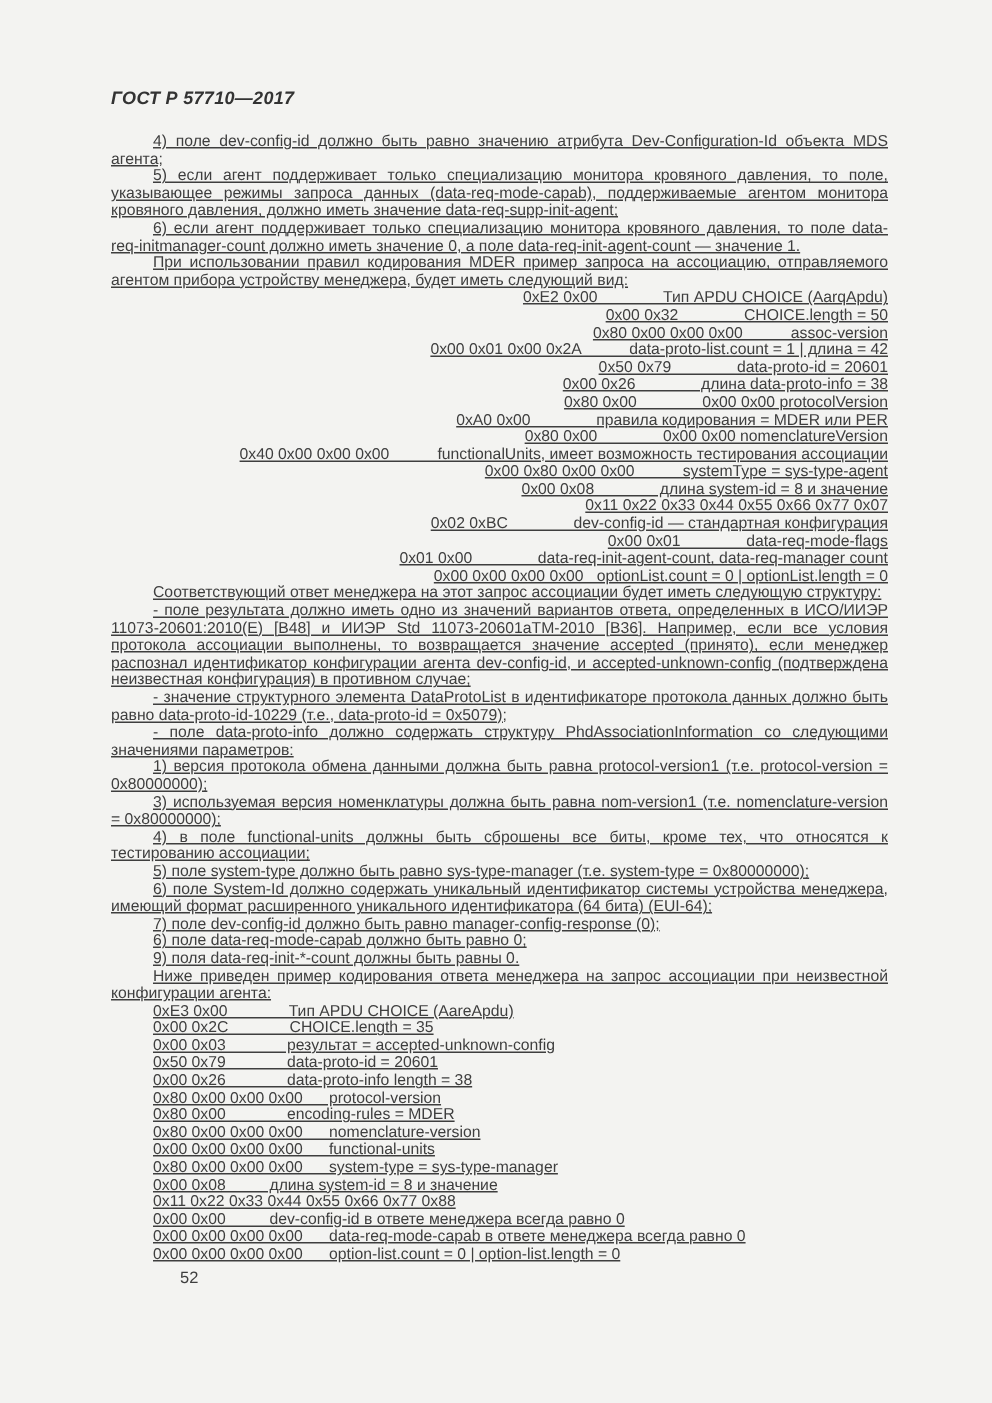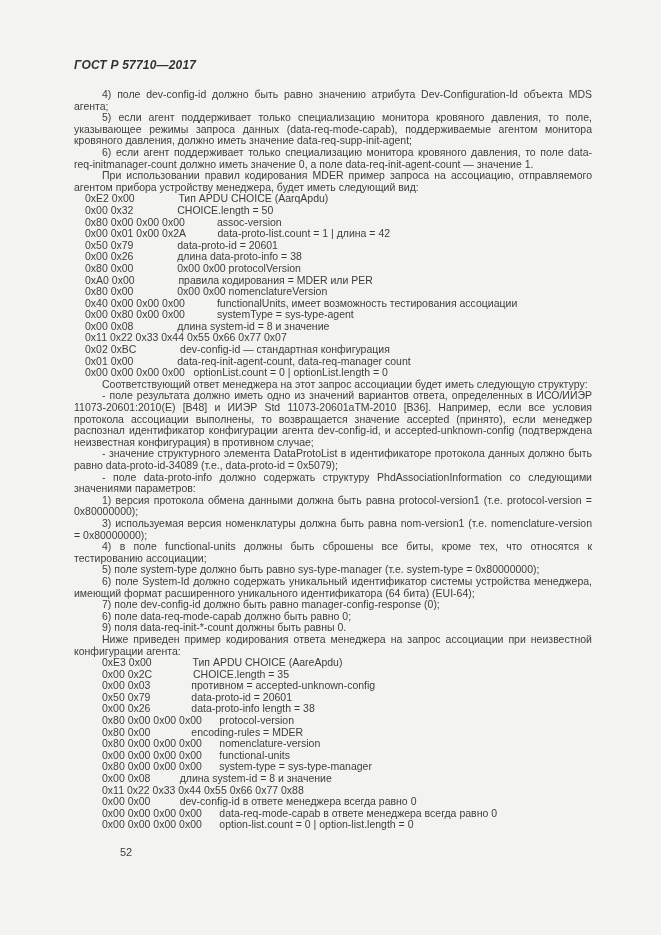--- a/index.html
+++ b/index.html
@@ -26,31 +26,32 @@
     font-weight:bold;
     color:var(--header_text,#333);
     letter-spacing:0.2px;
     margin:0 0 17px 0;
     font-style:italic;
   }
   .doc-body{
     width:518px;
     font-size:10.5px;
     line-height:11.6px;
+    text-decoration:underline;
   }
   .para{
     text-align:justify;
     text-indent:28px;
     margin:0;
   }
   .hex1,.hex2{
     white-space:pre;
     margin:0;
   }
-  .hex1{padding-left:11px;}
+  .hex1{padding-left:11px;text-align:right;}
   .hex2{padding-left:28px;}
   .page-number{
     position:absolute;
     left:74px;
     top:846px;
     font-size:11px;
     margin-left:46px;
   }
 </style>
 </head>
@@ -70,38 +71,39 @@
       <div class="hex1">0x50 0x79               data-proto-id = 20601</div>
       <div class="hex1">0x00 0x26               длина data-proto-info = 38</div>
       <div class="hex1">0x80 0x00               0x00 0x00 protocolVersion</div>
       <div class="hex1">0xA0 0x00               правила кодирования = MDER или PER</div>
       <div class="hex1">0x80 0x00               0x00 0x00 nomenclatureVersion</div>
       <div class="hex1">0x40 0x00 0x00 0x00           functionalUnits, имеет возможность тестирования ассоциации</div>
       <div class="hex1">0x00 0x80 0x00 0x00           systemType = sys-type-agent</div>
       <div class="hex1">0x00 0x08               длина system-id = 8 и значение</div>
       <div class="hex1">0x11 0x22 0x33 0x44 0x55 0x66 0x77 0x07</div>
       <div class="hex1">0x02 0xBC               dev-config-id — стандартная конфигурация</div>
+      <div class="hex1">0x00 0x01               data-req-mode-flags</div>
       <div class="hex1">0x01 0x00               data-req-init-agent-count, data-req-manager count</div>
       <div class="hex1">0x00 0x00 0x00 0x00   optionList.count = 0 | optionList.length = 0</div>
       <div class="para">Соответствующий ответ менеджера на этот запрос ассоциации будет иметь следующую структуру:</div>
       <div class="para">- поле результата должно иметь одно из значений вариантов ответа, определенных в ИСО/ИИЭР 11073-20601:2010(E) [B48] и ИИЭР Std 11073-20601aTM-2010 [B36]. Например, если все условия протокола ассоциации выполнены, то возвращается значение accepted (принято), если менеджер распознал идентификатор конфигурации агента dev-config-id, и accepted-unknown-config (подтверждена неизвестная конфигурация) в противном случае;</div>
-      <div class="para">- значение структурного элемента DataProtoList в идентификаторе протокола данных должно быть равно data-proto-id-34089 (т.е., data-proto-id = 0x5079);</div>
+      <div class="para">- значение структурного элемента DataProtoList в идентификаторе протокола данных должно быть равно data-proto-id-10229 (т.е., data-proto-id = 0x5079);</div>
       <div class="para">- поле data-proto-info должно содержать структуру PhdAssociationInformation со следующими значениями параметров:</div>
       <div class="para">1) версия протокола обмена данными должна быть равна protocol-version1 (т.е. protocol-version = 0x80000000);</div>
       <div class="para">3) используемая версия номенклатуры должна быть равна nom-version1 (т.е. nomenclature-version = 0x80000000);</div>
       <div class="para">4) в поле functional-units должны быть сброшены все биты, кроме тех, что относятся к тестированию ассоциации;</div>
       <div class="para">5) поле system-type должно быть равно sys-type-manager (т.е. system-type = 0x80000000);</div>
       <div class="para">6) поле System-Id должно содержать уникальный идентификатор системы устройства менеджера, имеющий формат расширенного уникального идентификатора (64 бита) (EUI-64);</div>
       <div class="para">7) поле dev-config-id должно быть равно manager-config-response (0);</div>
       <div class="para">6) поле data-req-mode-capab должно быть равно 0;</div>
       <div class="para">9) поля data-req-init-*-count должны быть равны 0.</div>
       <div class="para">Ниже приведен пример кодирования ответа менеджера на запрос ассоциации при неизвестной конфигурации агента:</div>
       <div class="hex2">0xE3 0x00              Тип APDU CHOICE (AareApdu)</div>
       <div class="hex2">0x00 0x2C              CHOICE.length = 35</div>
-      <div class="hex2">0x00 0x03              противном = accepted-unknown-config</div>
+      <div class="hex2">0x00 0x03              результат = accepted-unknown-config</div>
       <div class="hex2">0x50 0x79              data-proto-id = 20601</div>
       <div class="hex2">0x00 0x26              data-proto-info length = 38</div>
       <div class="hex2">0x80 0x00 0x00 0x00      protocol-version</div>
       <div class="hex2">0x80 0x00              encoding-rules = MDER</div>
       <div class="hex2">0x80 0x00 0x00 0x00      nomenclature-version</div>
       <div class="hex2">0x00 0x00 0x00 0x00      functional-units</div>
       <div class="hex2">0x80 0x00 0x00 0x00      system-type = sys-type-manager</div>
       <div class="hex2">0x00 0x08          длина system-id = 8 и значение</div>
       <div class="hex2">0x11 0x22 0x33 0x44 0x55 0x66 0x77 0x88</div>
       <div class="hex2">0x00 0x00          dev-config-id в ответе менеджера всегда равно 0</div>

